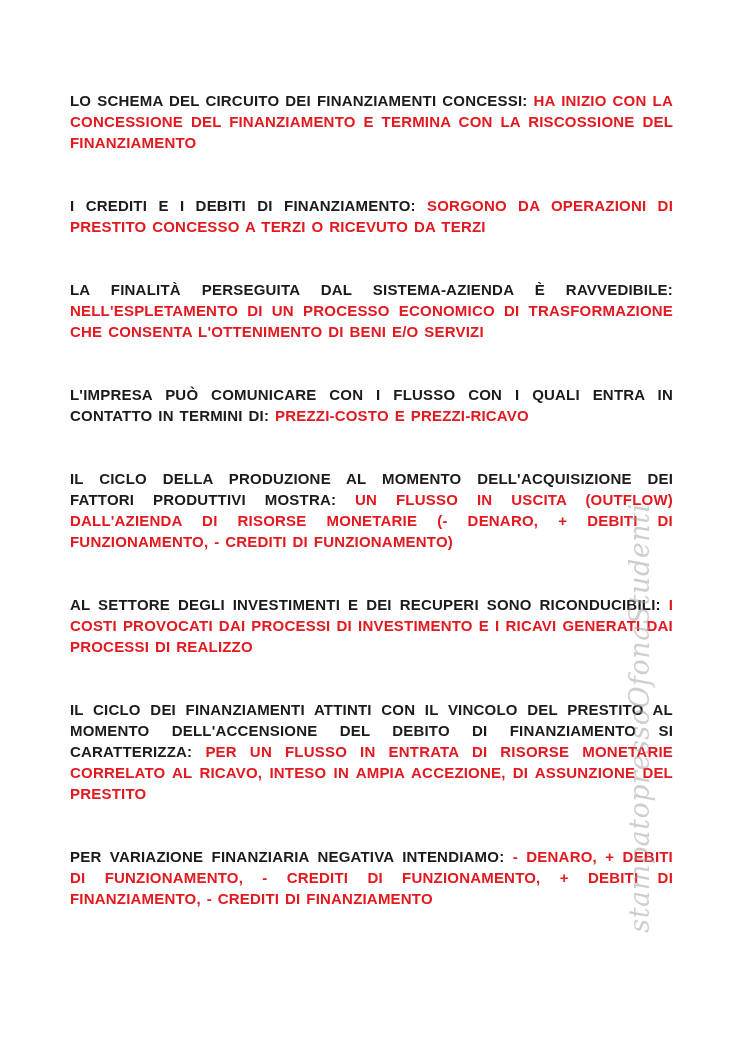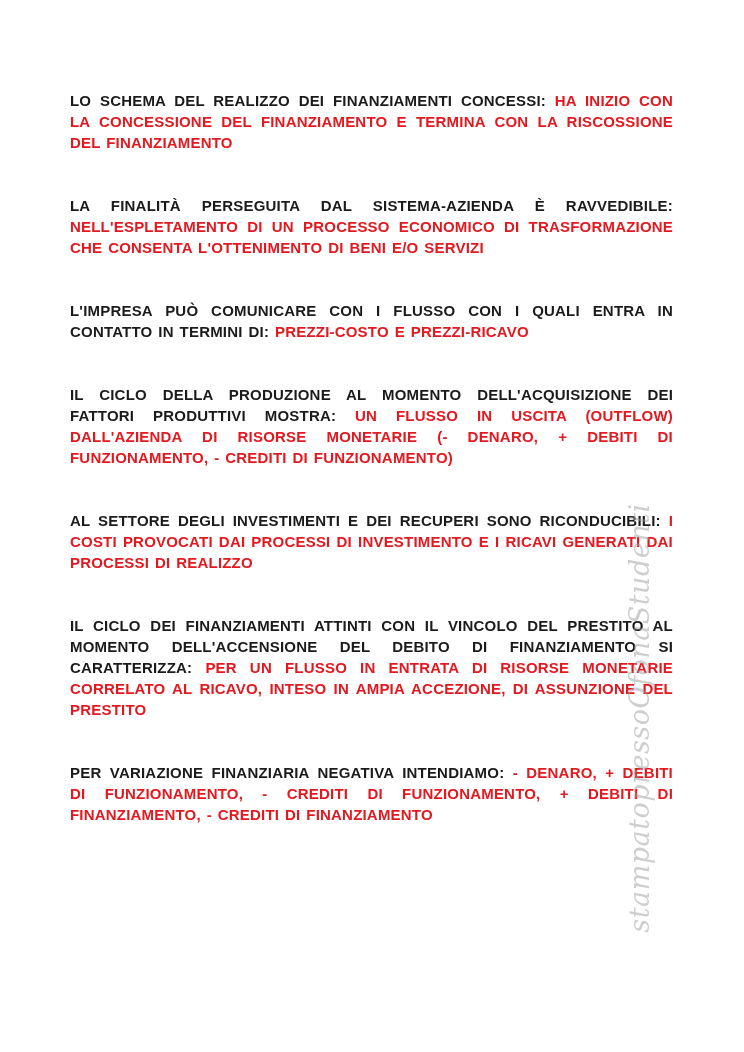--- a/index.html
+++ b/index.html
@@ -57,21 +57,22 @@
     text-align: center;
     letter-spacing: 0.5px;
     pointer-events: none;
   }
 </style>
 </head>
 <body>
 
 <div class="page">
   <div class="content">
-      <p class="qa"><span class="q-text">LO SCHEMA DEL REALIZZO DEI FINANZIAMENTI CONCESSI:</span> <span class="a-text">HA INIZIO CON LA CONCESSIONE DEL FINANZIAMENTO E TERMINA CON LA RISCOSSIONE DEL FINANZIAMENTO</span></p>
+      <p class="qa"><span class="q-text">LO SCHEMA DEL CIRCUITO DEI FINANZIAMENTI CONCESSI:</span> <span class="a-text">HA INIZIO CON LA CONCESSIONE DEL FINANZIAMENTO E TERMINA CON LA RISCOSSIONE DEL FINANZIAMENTO</span></p>
+      <p class="qa"><span class="q-text">I CREDITI E I DEBITI DI FINANZIAMENTO:</span> <span class="a-text">SORGONO DA OPERAZIONI DI PRESTITO CONCESSO A TERZI O RICEVUTO DA TERZI</span></p>
       <p class="qa"><span class="q-text">LA FINALITÀ PERSEGUITA DAL SISTEMA-AZIENDA È RAVVEDIBILE:</span> <span class="a-text">NELL'ESPLETAMENTO DI UN PROCESSO ECONOMICO DI TRASFORMAZIONE CHE CONSENTA L'OTTENIMENTO DI BENI E/O SERVIZI</span></p>
       <p class="qa"><span class="q-text">L'IMPRESA PUÒ COMUNICARE CON I FLUSSO CON I QUALI ENTRA IN CONTATTO IN TERMINI DI:</span> <span class="a-text">PREZZI-COSTO E PREZZI-RICAVO</span></p>
       <p class="qa"><span class="q-text">IL CICLO DELLA PRODUZIONE AL MOMENTO DELL'ACQUISIZIONE DEI FATTORI PRODUTTIVI MOSTRA:</span> <span class="a-text">UN FLUSSO IN USCITA (OUTFLOW) DALL'AZIENDA DI RISORSE MONETARIE (- DENARO, + DEBITI DI FUNZIONAMENTO, - CREDITI DI FUNZIONAMENTO)</span></p>
       <p class="qa"><span class="q-text">AL SETTORE DEGLI INVESTIMENTI E DEI RECUPERI SONO RICONDUCIBILI:</span> <span class="a-text">I COSTI PROVOCATI DAI PROCESSI DI INVESTIMENTO E I RICAVI GENERATI DAI PROCESSI DI REALIZZO</span></p>
       <p class="qa"><span class="q-text">IL CICLO DEI FINANZIAMENTI ATTINTI CON IL VINCOLO DEL PRESTITO AL MOMENTO DELL'ACCENSIONE DEL DEBITO DI FINANZIAMENTO SI CARATTERIZZA:</span> <span class="a-text">PER UN FLUSSO IN ENTRATA DI RISORSE MONETARIE CORRELATO AL RICAVO, INTESO IN AMPIA ACCEZIONE, DI ASSUNZIONE DEL PRESTITO</span></p>
       <p class="qa"><span class="q-text">PER VARIAZIONE FINANZIARIA NEGATIVA INTENDIAMO:</span> <span class="a-text">- DENARO, + DEBITI DI FUNZIONAMENTO, - CREDITI DI FUNZIONAMENTO, + DEBITI DI FINANZIAMENTO, - CREDITI DI FINANZIAMENTO</span></p>
     </div>
   <div class="watermark">stampatopressoOfonaStudenti</div>
 </div>
 

